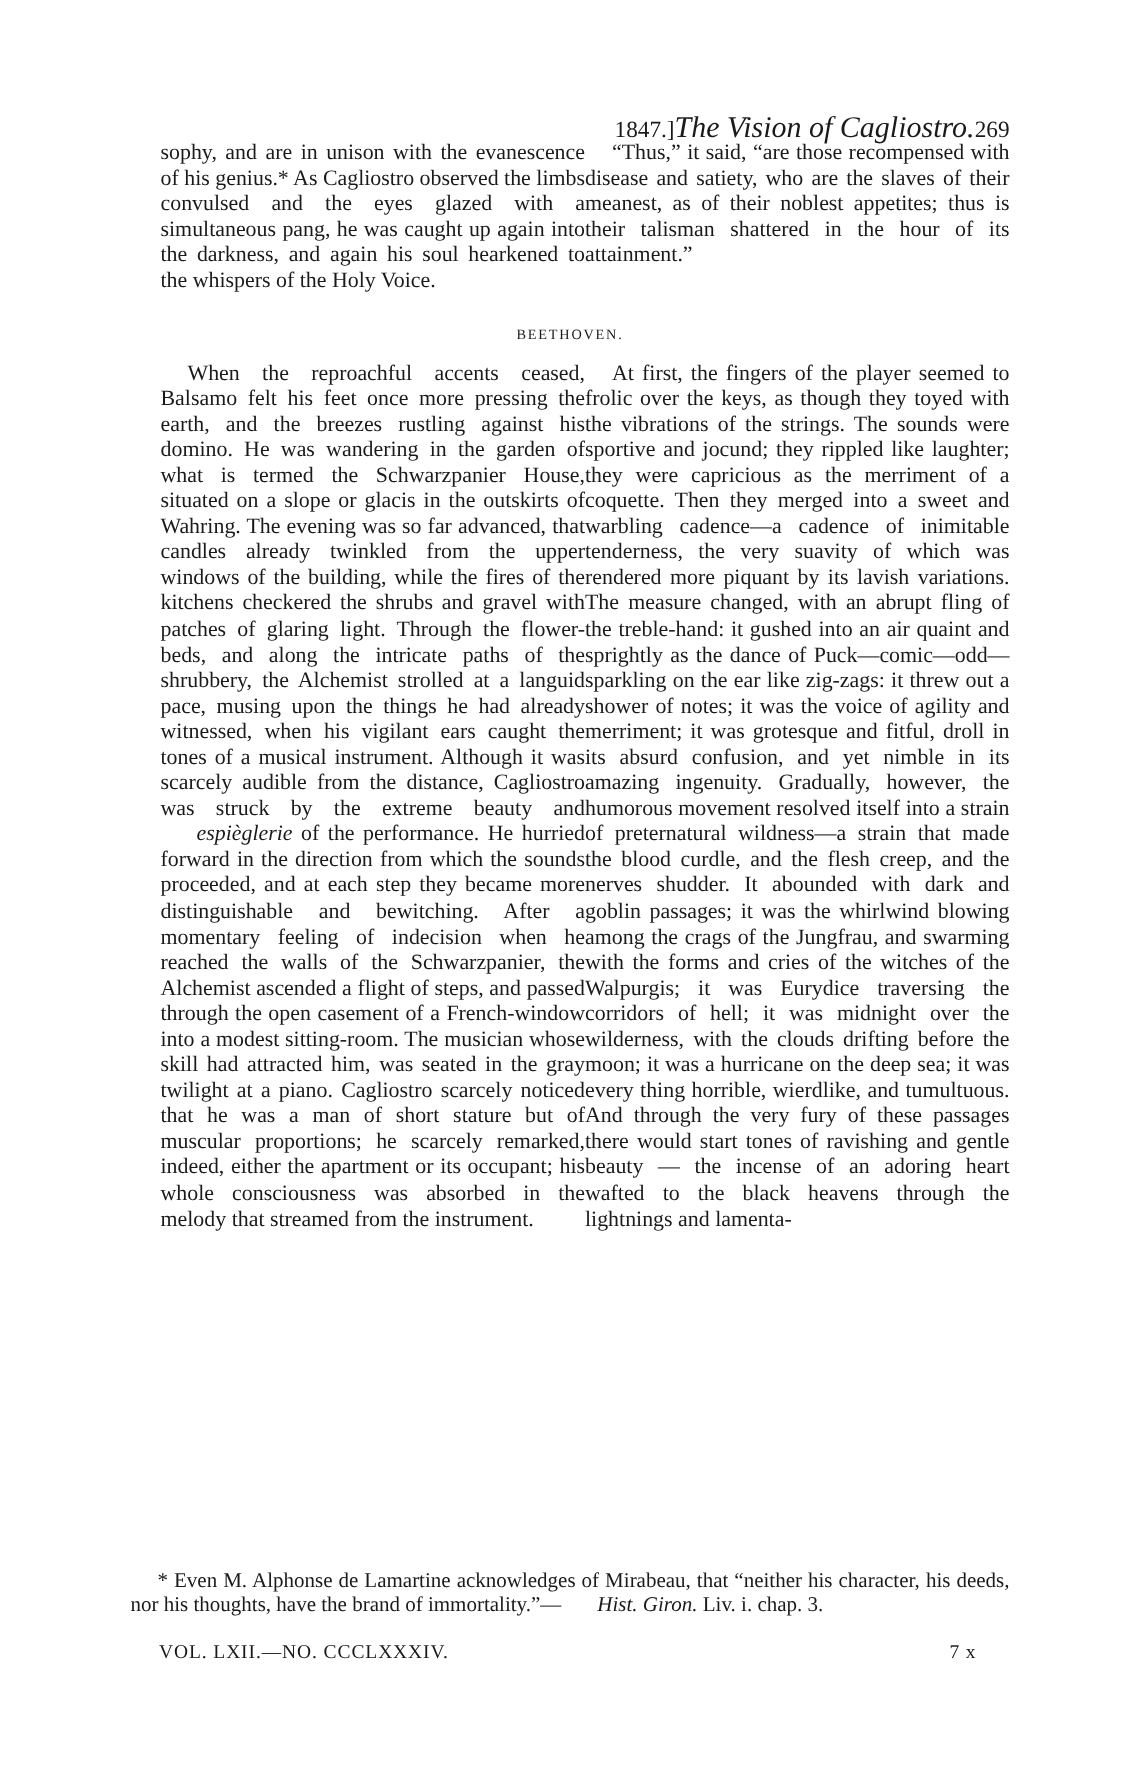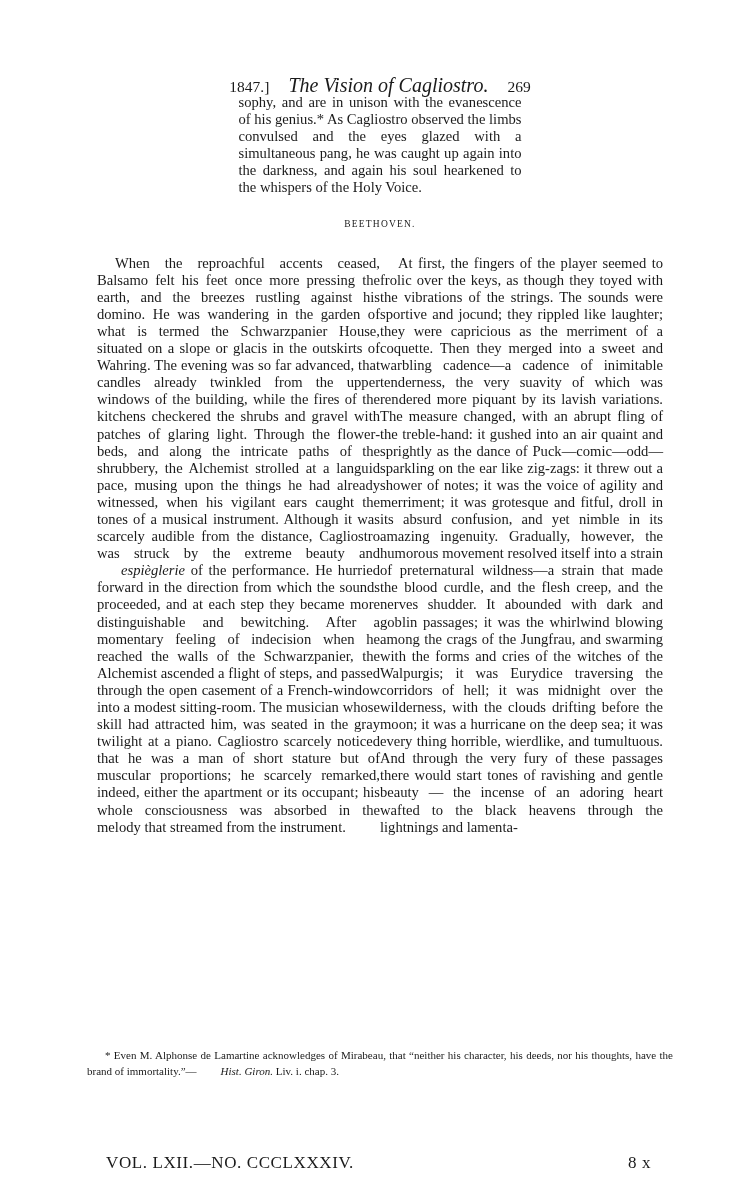--- a/index.html
+++ b/index.html
@@ -1,47 +1,50 @@
 <!DOCTYPE html>
 <html><head>
 <meta charset="utf-8">
 <style>
   html, body { margin:0; padding:0; background:#ffffff; }
   body { width:749px; height:1180px; position:relative; overflow:hidden;
          font-family:"Liberation Serif","DejaVu Serif",serif; color:#1a1a1a; }
   .page { position:absolute; left:87px; top:74px; width:586px; }
-  .header { display:flex; justify-content:center; align-items:baseline;
-            font-size:15.5px; height:20px;gap:19px; }
+  .header { display:flex; justify-content:flex-end; align-items:baseline;
+            font-size:15.5px; height:20px; }
   .header .title { font-style:italic; font-size:20px; }
-  .cols { display:flex; justify-content:center; }
+  .cols { display:flex; justify-content:flex-end; }
   .col { width:283px; font-size:14.6px; line-height:17.1px; text-align:justify; hyphens:manual; }
   .col p { margin:0; }
   .col p.ind { text-indent:18px; }
   .section-title { text-align:center; font-size:9.5px; letter-spacing:1.2px;
-                   margin:22px 0 26px 0; }
+                   margin:22px 0 12px 0; }
   .footnote { position:absolute; left:87px; top:1047px; width:586px;
-              font-size:11px; line-height:16px; text-align:justify; }
+              font-size:14px; line-height:16px; text-align:justify; }
   .footnote p { margin:0; text-indent:18px; }
-  .footer { position:absolute; left:106px; top:1153px; width:545px; display:flex;
-            justify-content:space-between; font-size:17px; letter-spacing:0.6px;align-items:center; }
+  .footer { position:absolute; left:106px; top:1093px; width:545px; display:flex;
+            justify-content:space-between; font-size:13px; letter-spacing:0.6px;align-items:center; }
   em { font-style:italic;margin-left:24px; }
 </style>
 </head>
 <body>
 
 <div class="page">
   <div class="header">
     <span>1847.]</span>
     <span class="title">The Vision of Cagliostro.</span>
     <span>269</span>
   </div>
 
   <div class="cols">
     <div class="col">
       <p>sophy, and are in unison with the evanescence of his genius.* As Cagliostro observed the limbs convulsed and the eyes glazed with a simultaneous pang, he was caught up again into the darkness, and again his soul hearkened to the whispers of the Holy Voice.</p>
+    </div>
+    <div class="col">
+      <p class="ind">“Thus,” it said, “are those recompensed with disease and satiety, who are the slaves of their meanest, as of their noblest appetites; thus is their talisman shattered in the hour of its attainment.”</p>
     </div>
   </div>
 
   <div class="section-title">BEETHOVEN.</div>
 
   <div class="cols">
     <div class="col">
       <p class="ind"><span>When the reproachful accents ceased, Balsamo felt his feet once more pressing the earth, and the breezes rustling against his domino. He was wandering in the garden of what is termed the Schwarzpanier House, situated on a slope or glacis in the outskirts of Wahring. The evening was so far advanced, that candles already twinkled from the upper windows of the building, while the fires of the kitchens checkered the shrubs and gravel with patches of glaring light. Through the flower-beds, and along the intricate paths of the shrubbery, the Alchemist strolled at a languid pace, musing upon the things he had already witnessed, when his vigilant ears caught the tones of a musical instrument. Although it was scarcely audible from the distance, Cagliostro was struck by the extreme beauty and </span><em>espièglerie</em><span> of the performance. He hurried forward in the direction from which the sounds proceeded, and at each step they became more distinguishable and bewitching. After a momentary feeling of indecision when he reached the walls of the Schwarzpanier, the Alchemist ascended a flight of steps, and passed through the open casement of a French-window into a modest sitting-room. The musician whose skill had attracted him, was seated in the gray twilight at a piano. Cagliostro scarcely noticed that he was a man of short stature but of muscular proportions; he scarcely remarked, indeed, either the apartment or its occupant; his whole consciousness was absorbed in the melody that streamed from the instrument.</span></p>
     </div>
     <div class="col">
@@ -49,14 +52,14 @@
     </div>
   </div>
 </div>
 
 <div class="footnote">
   <p><span>* Even M. Alphonse de Lamartine acknowledges of Mirabeau, that “neither his character, his deeds, nor his thoughts, have the brand of immortality.”—</span><em>Hist. Giron.</em><span> Liv. i. chap. 3.</span></p>
 </div>
 
 <div class="footer">
   <span>VOL. LXII.—NO. CCCLXXXIV.</span>
-  <span>8 x</span>
+  <span>7 x</span>
 </div>
 
 </body></html>

